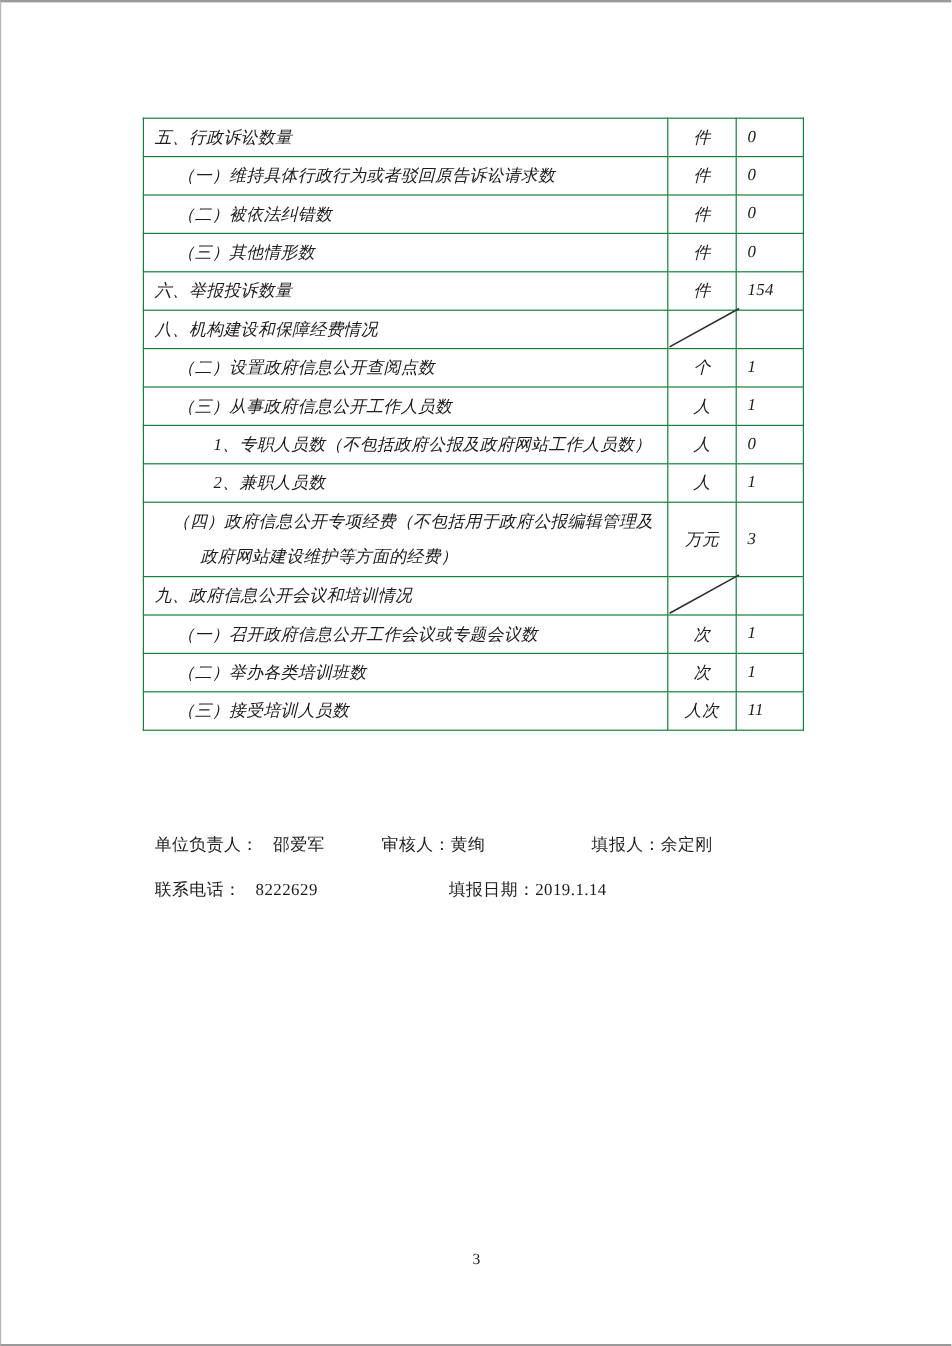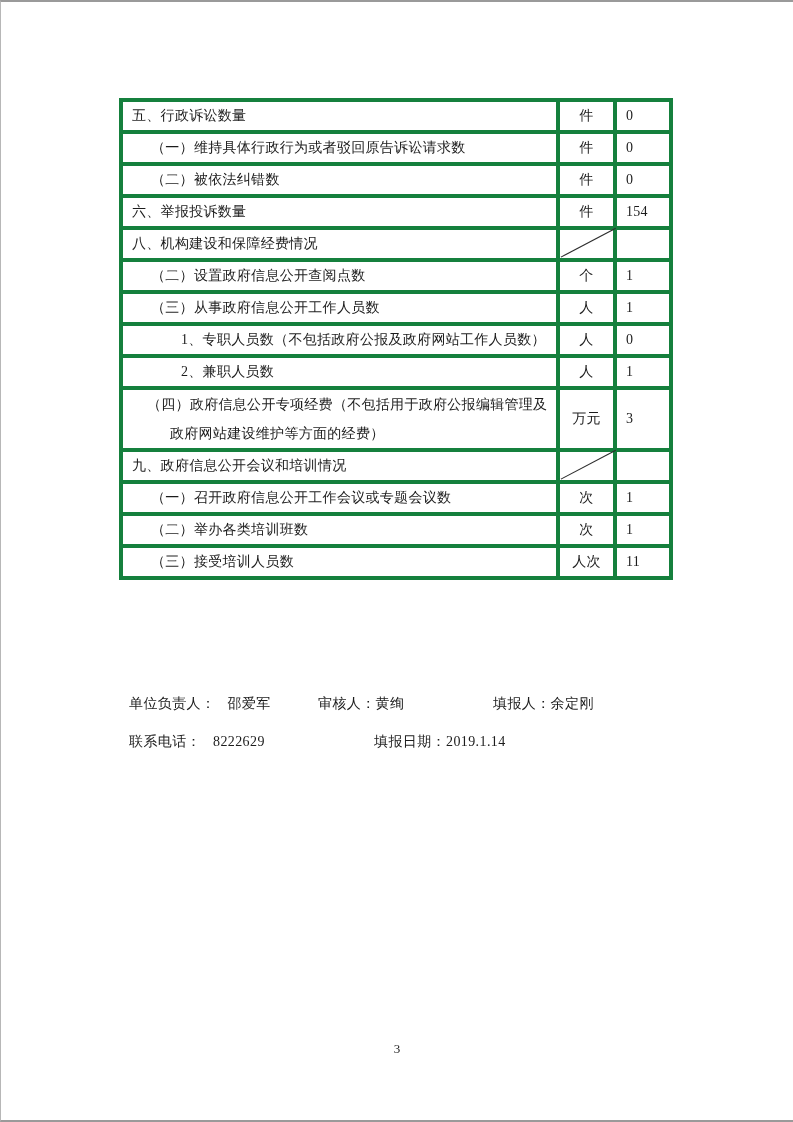--- a/index.html
+++ b/index.html
@@ -22,24 +22,25 @@
     position: absolute;
     left: 118px;
     top: 96px;
     width: 550px;
     border-collapse: collapse;
     table-layout: fixed;
     font-size: 14px;
     letter-spacing: 0.3px;
   }
   table.stats td {
-    border: 4px solid #15803d;
+    border: 1px solid #15803d;
     vertical-align: middle;
     height: 32px;
     overflow: visible;
+    font-style: italic;
   }
   tr.row-tall td { height: 62px; }
   td.c-label { padding-left: 9px; }
   td.c-label.ind2 { padding-left: 28px; }
   td.c-label.ind3 { padding-left: 58px; }
   td.c-unit { text-align: center; position: relative; }
   td.c-value { padding-left: 9px; }
   td.c-label .wrap-line1 { display: block; padding-left: 15px; line-height: 29px; }
   td.c-label .wrap-line2 { display: block; padding-left: 38px; line-height: 29px; }
   svg.slash {
@@ -89,20 +90,25 @@
         <td class="c-unit">件</td>
         <td class="c-value">0</td>
       </tr>
       <tr>
         <td class="c-label ind2">（一）维持具体行政行为或者驳回原告诉讼请求数</td>
         <td class="c-unit">件</td>
         <td class="c-value">0</td>
       </tr>
       <tr>
         <td class="c-label ind2">（二）被依法纠错数</td>
+        <td class="c-unit">件</td>
+        <td class="c-value">0</td>
+      </tr>
+      <tr>
+        <td class="c-label ind2">（三）其他情形数</td>
         <td class="c-unit">件</td>
         <td class="c-value">0</td>
       </tr>
       <tr>
         <td class="c-label ind1">六、举报投诉数量</td>
         <td class="c-unit">件</td>
         <td class="c-value">154</td>
       </tr>
       <tr>
         <td class="c-label ind1">八、机构建设和保障经费情况</td>

